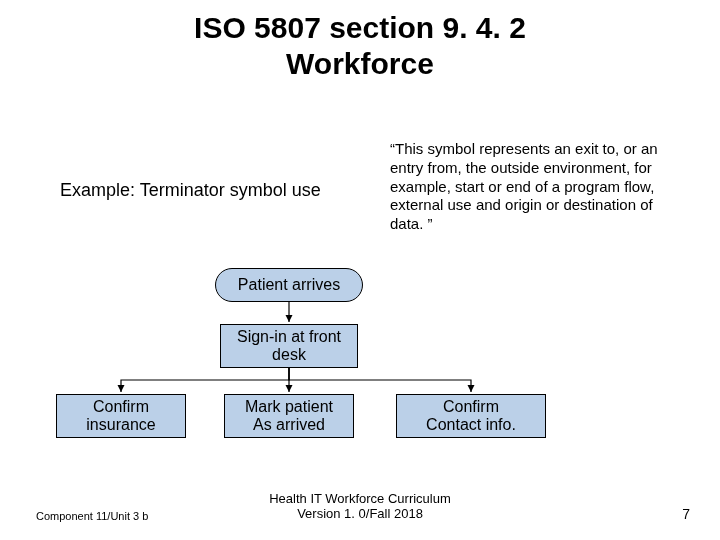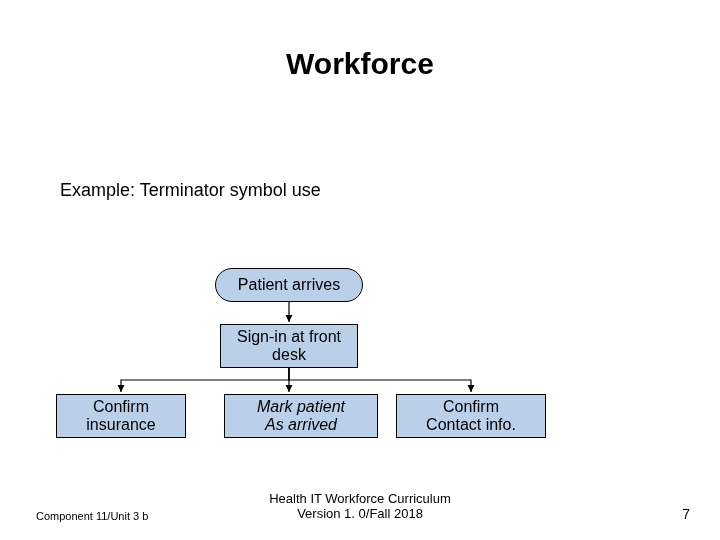--- a/index.html
+++ b/index.html
@@ -88,40 +88,41 @@
     bottom: 18px;
     font-size: 14px;
   }
 </style>
 </head>
 <body>
 
 <div class="slide">
 
   <div class="title">
-    <br>
+    <span>ISO 5807 section 9. 4. 2</span><br>
     <span>Workforce</span>
   </div>
 
   <div class="subtitle">Example: Terminator symbol use</div>
 
+  <div class="quote">“This symbol represents an exit to, or an entry from, the outside environment, for example, start or end of a program flow, external use and origin or destination of data. ”</div>
 
   <div class="shape terminator" style="left:215px; top:268px; width:148px; height:34px;">
     <span>Patient arrives</span>
   </div>
 
   <div class="shape rect" style="left:220px; top:324px; width:138px; height:44px;">
     <span>Sign-in at front<br>desk</span>
   </div>
 
   <div class="shape rect" style="left:56px; top:394px; width:130px; height:44px;">
     <span>Confirm<br>insurance</span>
   </div>
 
-  <div class="shape rect" style="left:224px; top:394px; width:154px; height:44px;font-style:italic;">
+  <div class="shape rect" style="left:224px; top:394px; width:130px; height:44px;">
     <span>Mark patient<br>As arrived</span>
   </div>
 
   <div class="shape rect" style="left:396px; top:394px; width:150px; height:44px;">
     <span>Confirm<br>Contact info.</span>
   </div>
 
   <svg class="arrows">
     <defs>
       <marker id="arrowhead" markerWidth="8" markerHeight="8" refX="6" refY="3" orient="auto">

